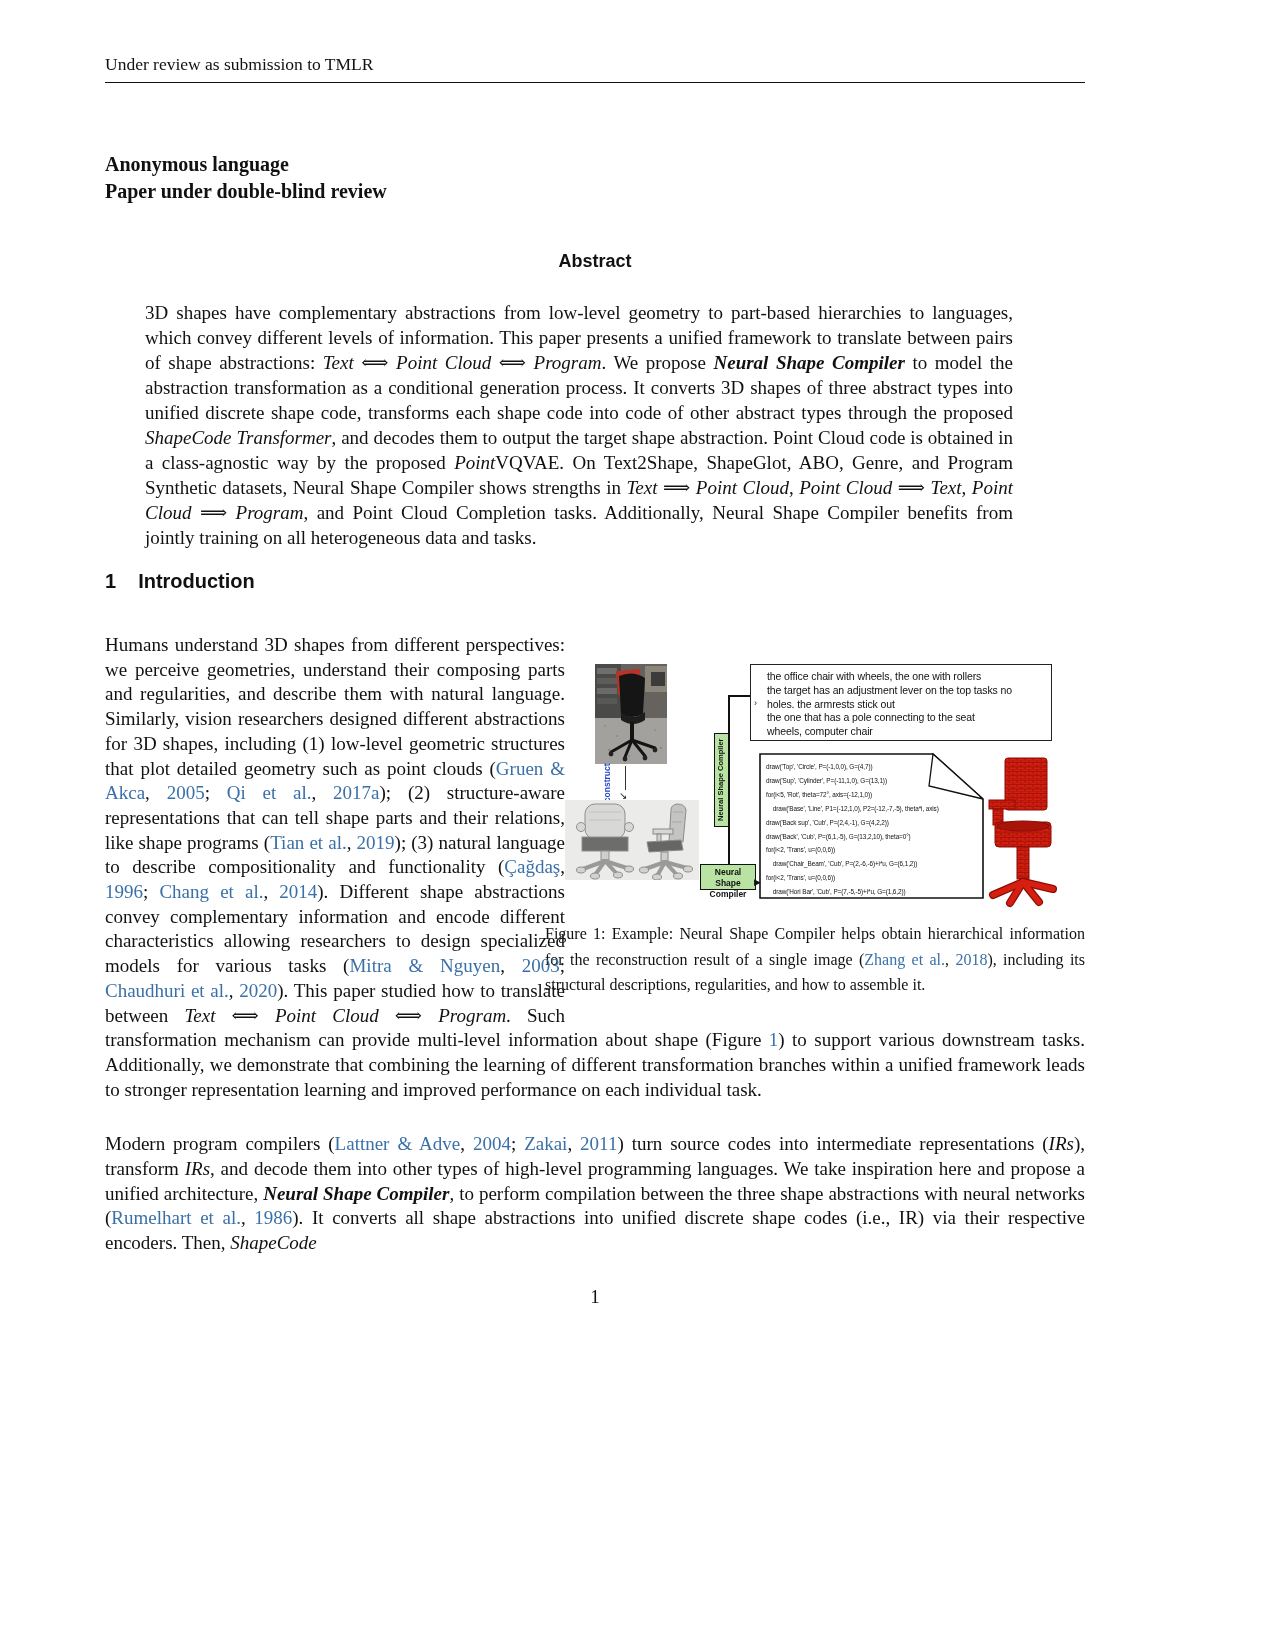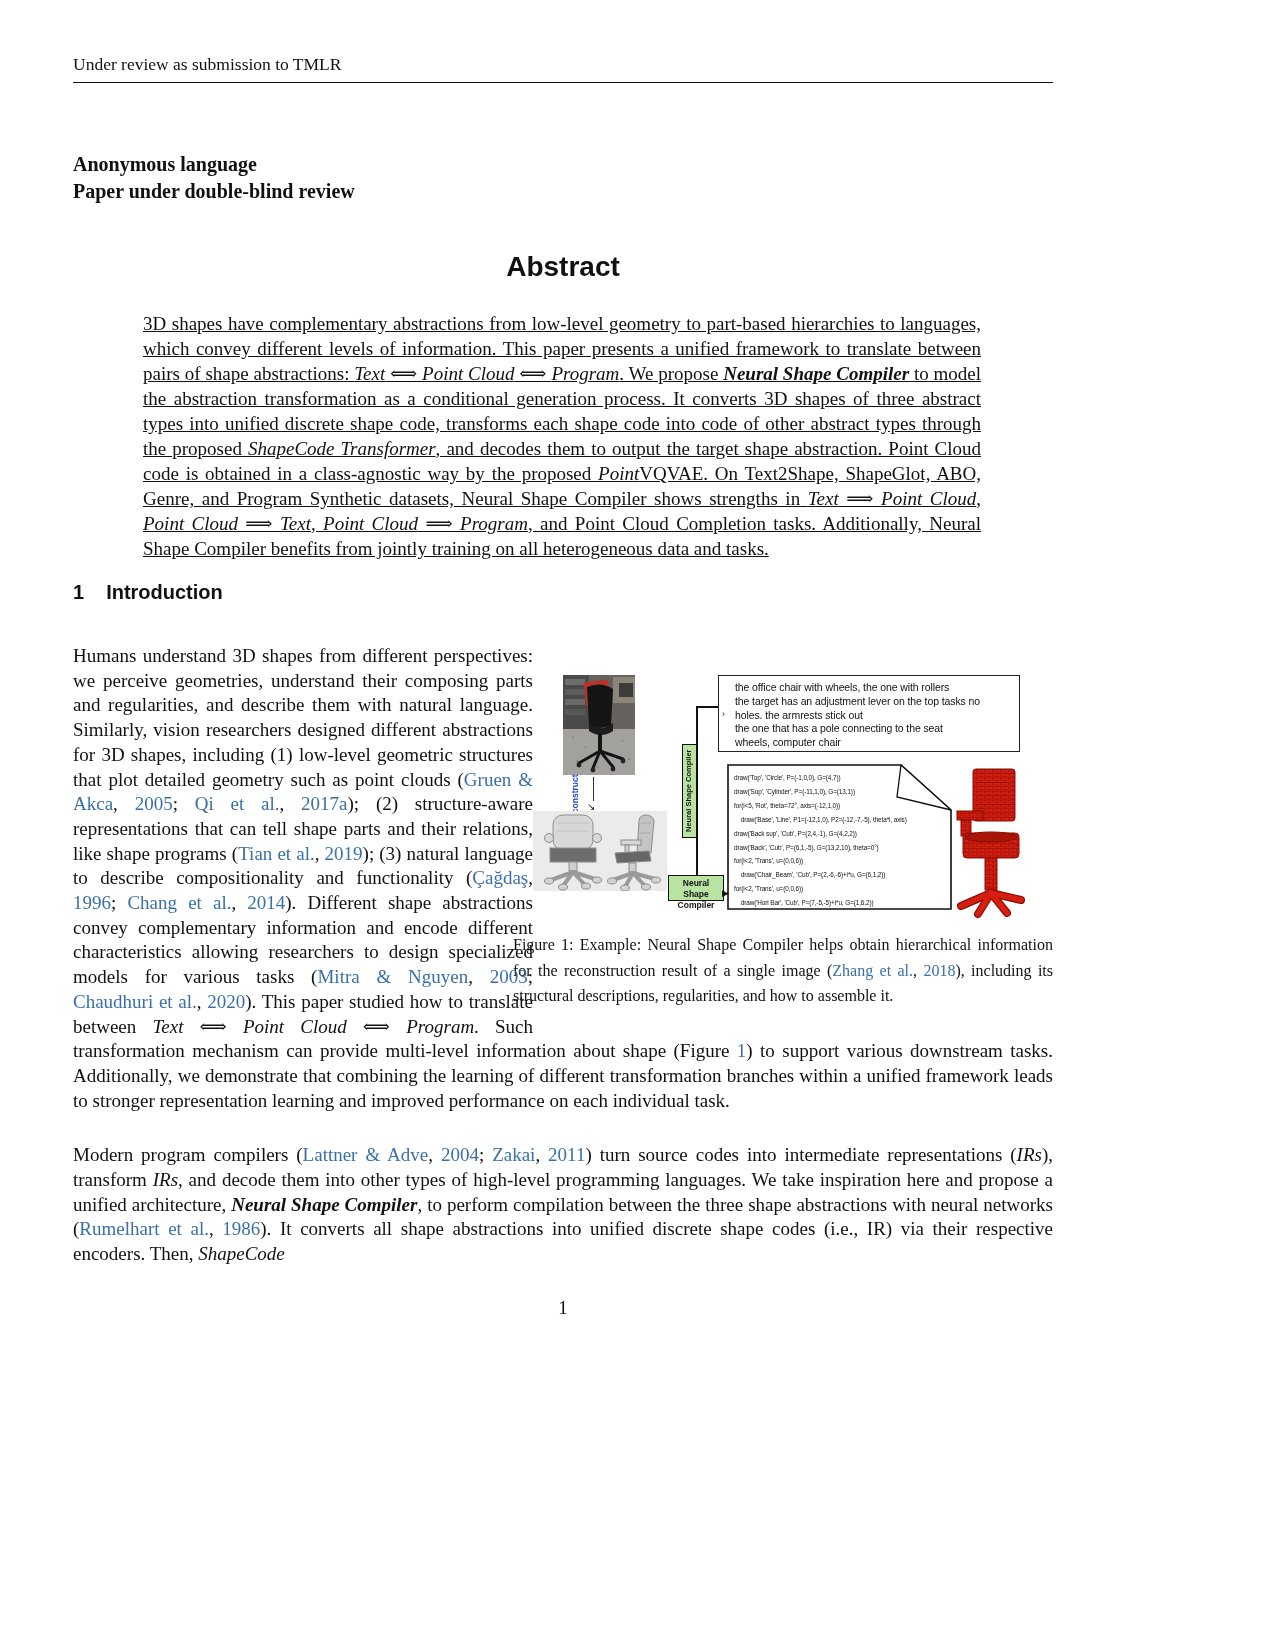--- a/index.html
+++ b/index.html
@@ -1,32 +1,32 @@
 <!DOCTYPE html>
 <html lang="en"><head>
 <meta charset="utf-8">
 <style>
   html,body{margin:0;padding:0;background:#888;}
   .page{
     position:relative;width:1266px;height:1638px;background:#ffffff;
     margin:0 auto;overflow:hidden;color:#111;
     font-family:"Liberation Serif","DejaVu Serif",serif;
   }
-  .content{padding:0 73px;width:980px;}
+  .content{padding:0 105px;width:980px;}
   
   .runhead{padding-top:54px;font-size:17.5px;color:#111;}
   .runhead-rule{border:none;border-top:1.6px solid #111;margin:7px 0 0 0;}
   
   .paper-title{margin-top:68px;font-family:"Liberation Sans",sans-serif;
     font-weight:bold;font-size:31px;line-height:44px;letter-spacing:-0.3px;}
   .authors{margin-top:50px;font-weight:bold;font-size:20px;line-height:27px;}
   
   .abs-head{margin-top:46px;text-align:center;font-family:"Liberation Sans",sans-serif;
-    font-weight:bold;font-size:28px;}
-  .abs-body{margin:28px 72px 0 70px;font-size:19px;line-height:25px;text-align:justify;text-decoration:underline;}
+    font-weight:bold;font-size:18px;}
+  .abs-body{margin:28px 72px 0 40px;font-size:19px;line-height:25px;text-align:justify;}
   
   .sec-head{margin-top:20px;font-family:"Liberation Sans",sans-serif;font-weight:bold;font-size:20px;}
   .sec-head .sec-num{display:inline-block;margin-right:22px;}
   .body-par{margin-top:30px;font-size:19px;line-height:24.7px;text-align:justify;hyphens:auto;}
   .body-par.first{margin-top:40px;}
   
   .seg-n{ }
   .seg-i{font-style:italic;}
   .seg-bi{font-style:italic;font-weight:bold;}
   .seg-link{color:#3a70a8;}

